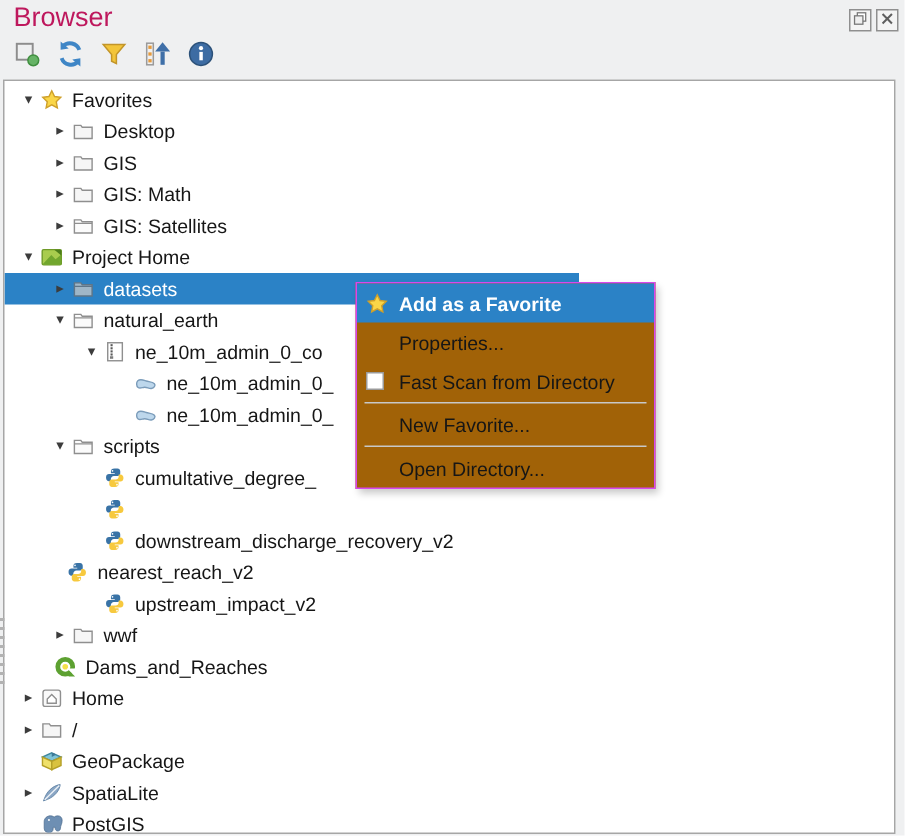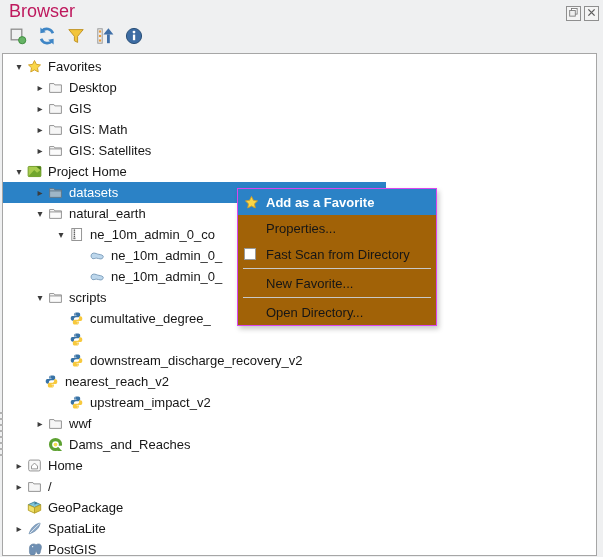--- a/index.html
+++ b/index.html
@@ -280,21 +280,21 @@
   </div>
       <div class="row" style="padding-left: 29px;">
     <span class="arrow">▸</span>
     <span class="ticon">
           <svg viewBox="0 0 16 16" width="15" height="15">
             <path d="M1.7 13.2V3.8h4.6l1 1.4h7v8z" fill="#f6f6f6" stroke="#8f8f8f"></path>
           </svg>
         </span>
     <span class="tlabel">wwf</span>
   </div>
-      <div class="row" style="padding-left: 29px;">
+      <div class="row" style="padding-left: 17px;">
     <span class="arrow"></span>
     <span class="ticon">
           <svg viewBox="0 0 16 16" width="15" height="15">
             <path d="M8 1a7 7 0 1 0 0 14A7 7 0 0 0 8 1zm0 3.4a3.6 3.6 0 1 1 0 7.2 3.6 3.6 0 0 1 0-7.2z" fill="#5da131" fill-rule="evenodd"></path>
             <circle cx="8" cy="8" r="2" fill="#f4e04a"></circle>
             <path d="M9.3 9.3H15V15z" fill="#fff"></path>
             <path d="M10.4 10.4L15 15h-4.6z" fill="#5da131"></path>
           </svg>
         </span>
     <span class="tlabel">Dams_and_Reaches</span>

